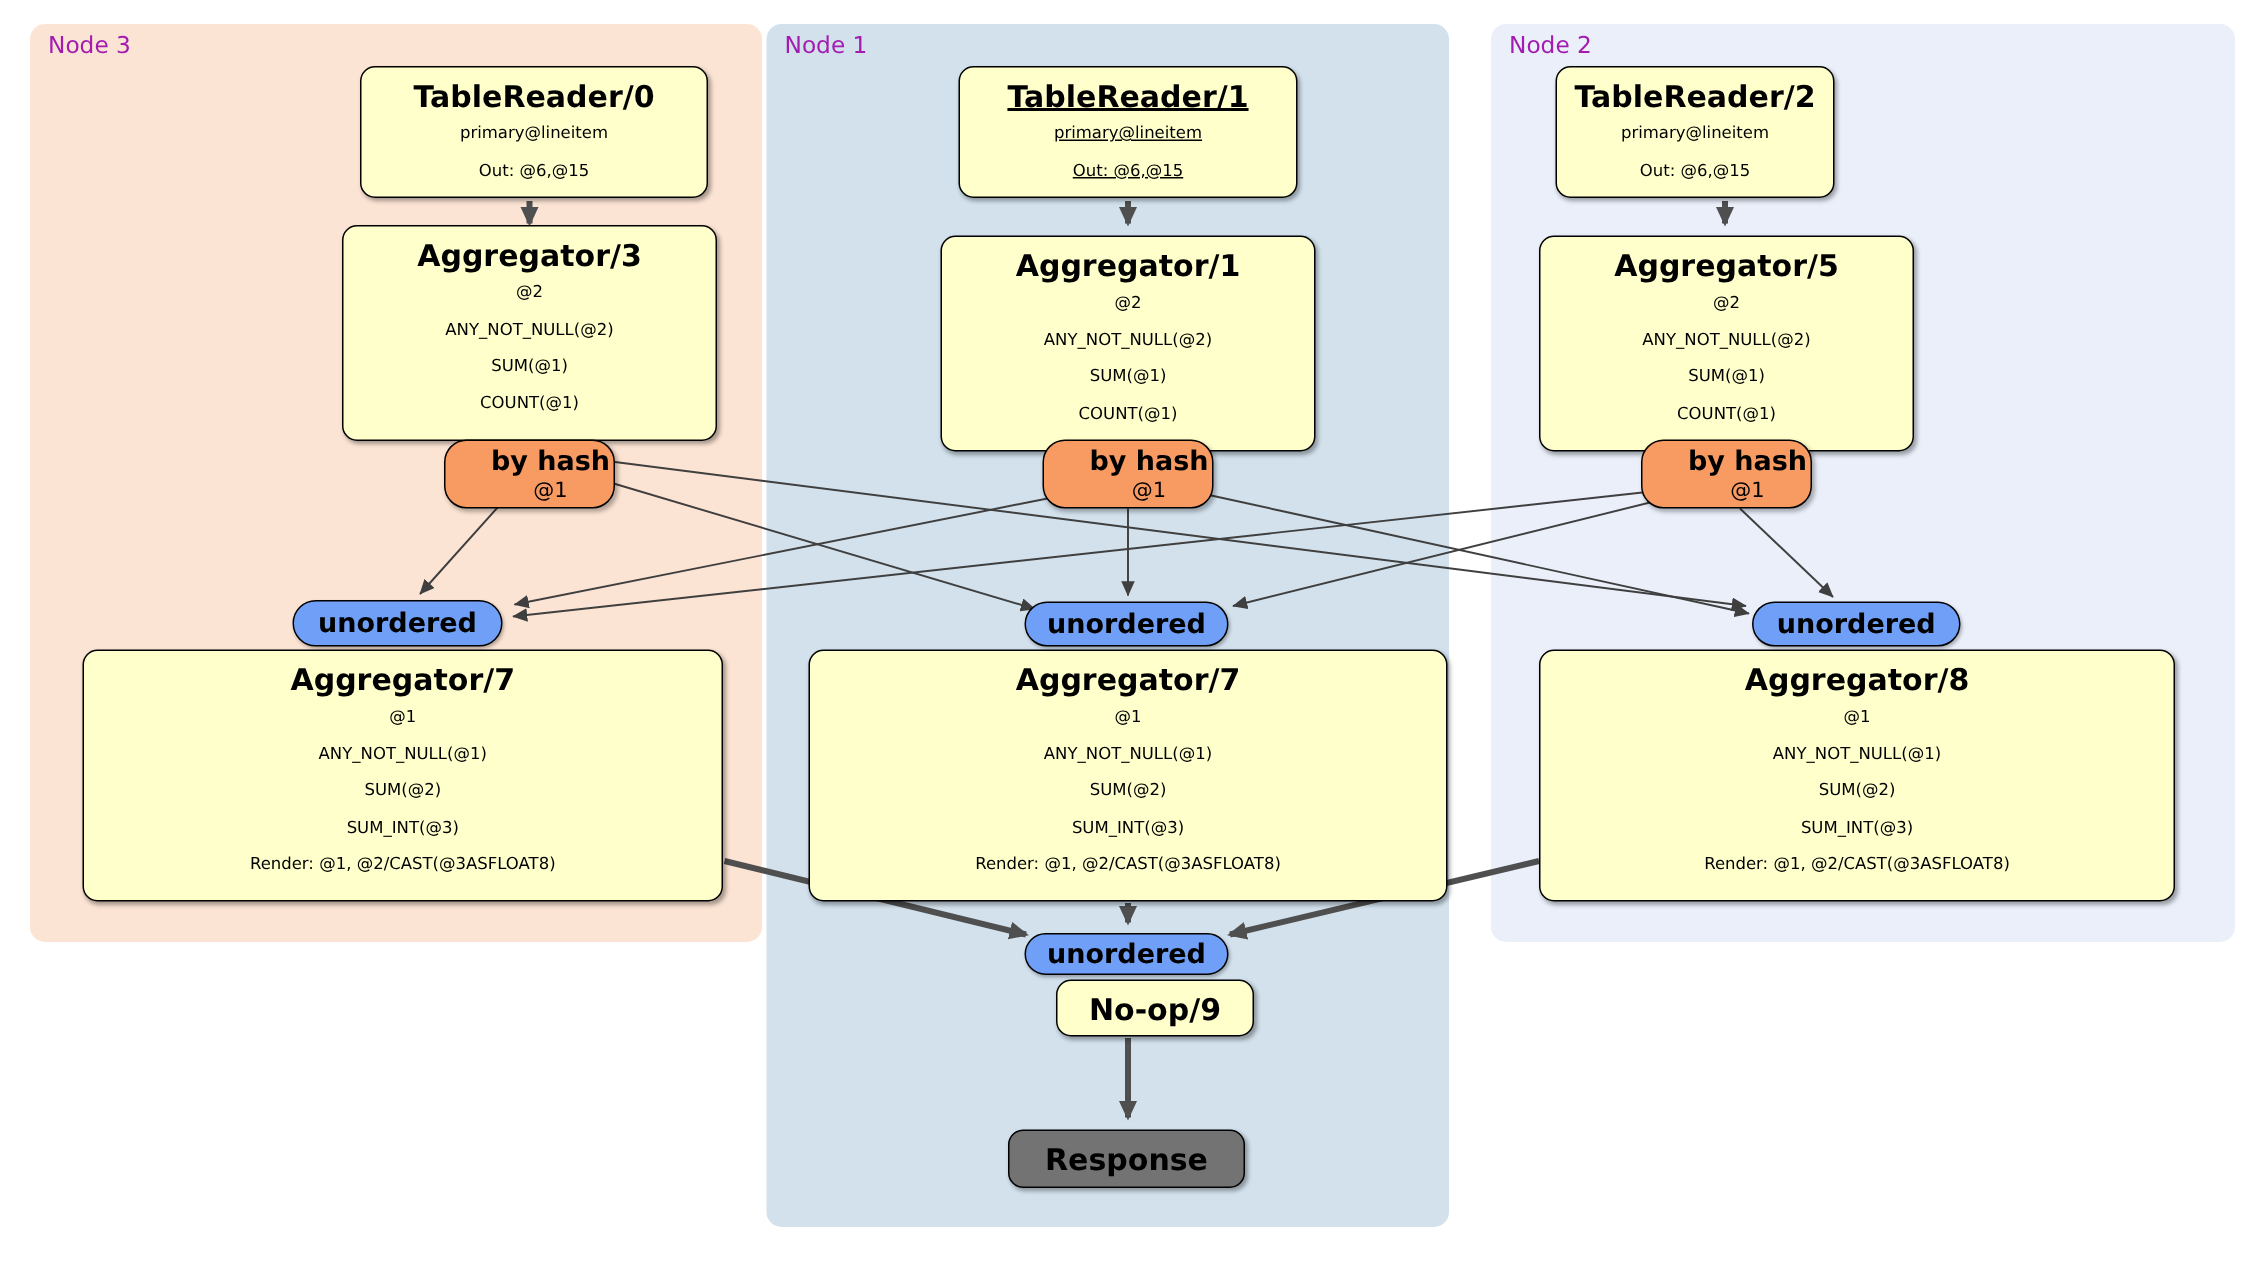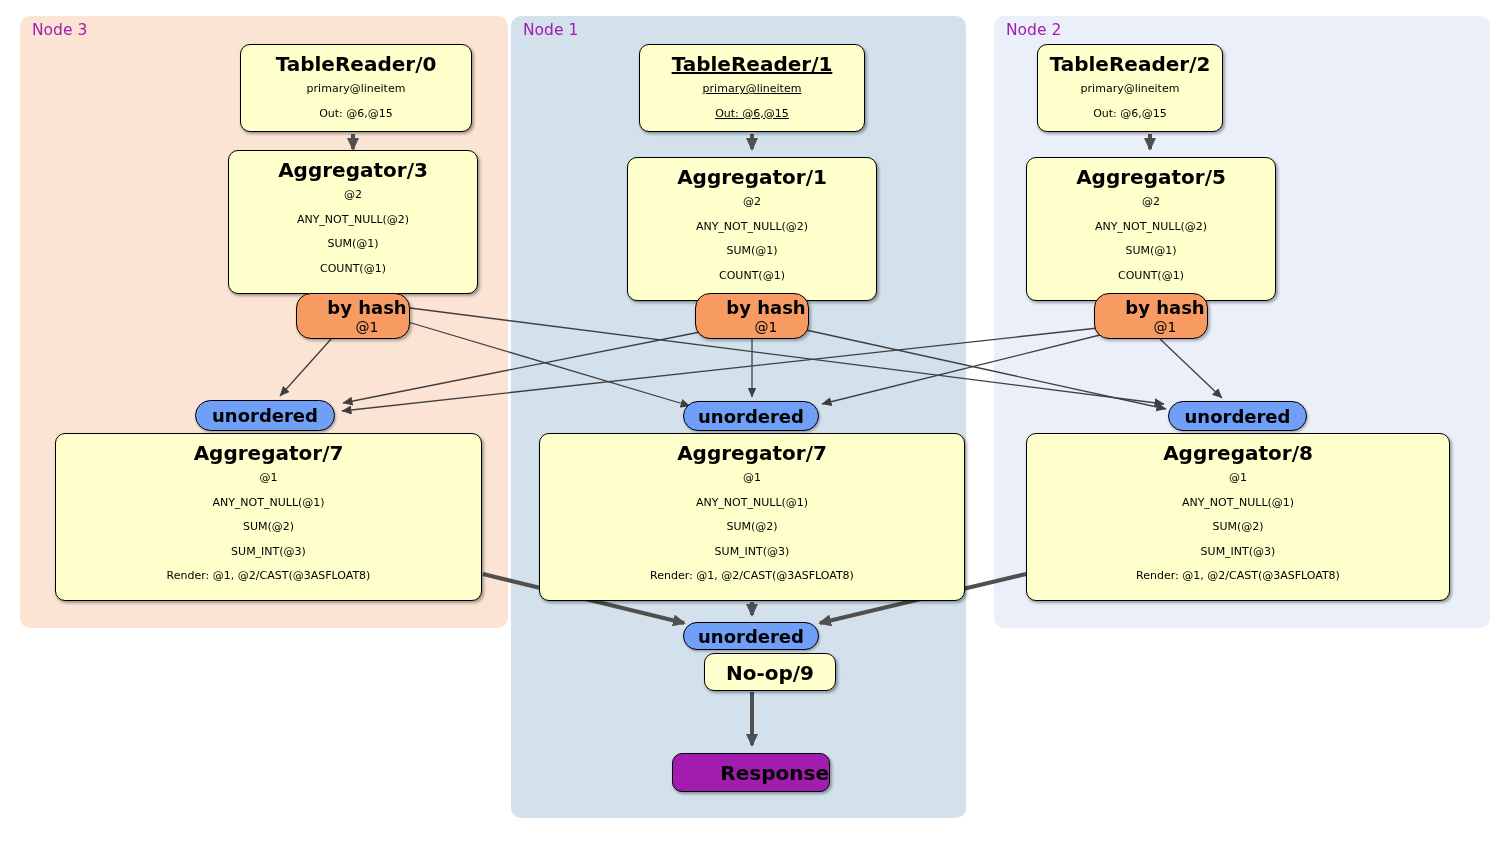--- a/index.html
+++ b/index.html
@@ -131,21 +131,21 @@
       <div class="ptitle">Aggregator/8</div>
       <div class="pline">@1</div>
       <div class="pline">ANY_NOT_NULL(@1)</div>
       <div class="pline">SUM(@2)</div>
       <div class="pline">SUM_INT(@3)</div>
       <div class="pline">Render: @1, @2/CAST(@3ASFLOAT8)</div>
     </div>
     <div class="pbox" style="left: 704px; top: 653px; width: 132px; height: 38px; background: rgb(255, 255, 204);">
       <div class="ptitle">No-op/9</div>
     </div>
-    <div class="pbox" style="left: 672px; top: 753px; width: 158px; height: 39px; background: #a21caf; text-align: right;">
+    <div class="pbox" style="left: 672px; top: 753px; width: 158px; height: 39px; background: #737373;">
       <div class="ptitle">Response</div>
     </div>
     <div class="router" style="left: 296px; top: 293px; width: 114px; height: 46px; background: rgb(248, 155, 99);">
       <div class="rlabel">by hash</div>
       <div class="rsub">@1</div>
     </div>
     <div class="router" style="left: 695px; top: 293px; width: 114px; height: 46px; background: rgb(248, 155, 99);">
       <div class="rlabel">by hash</div>
       <div class="rsub">@1</div>
     </div>

